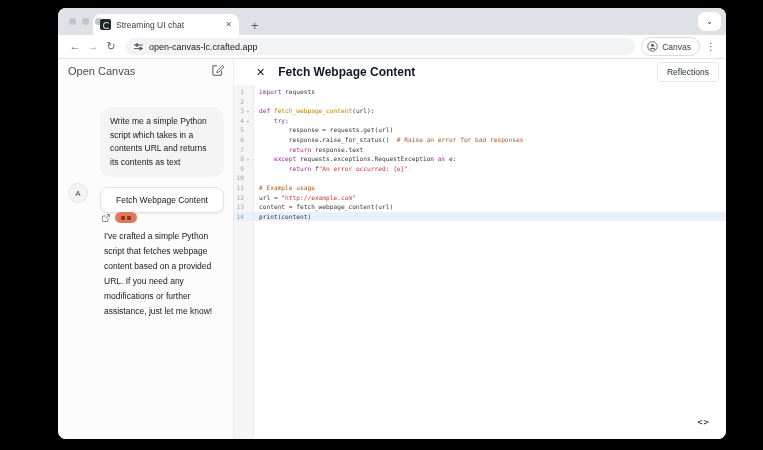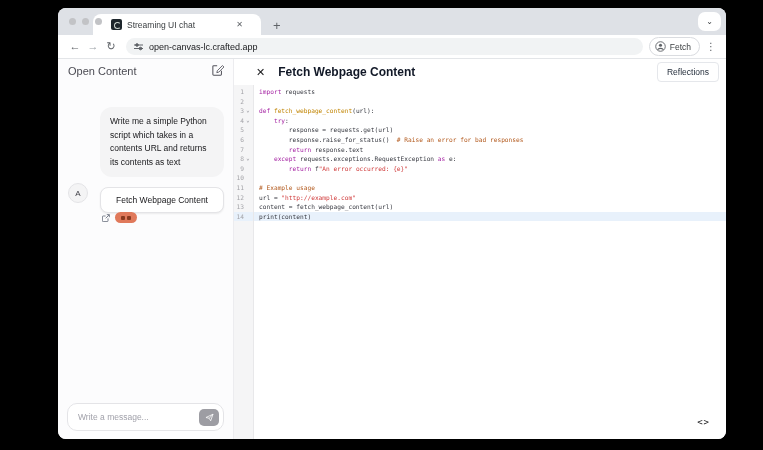--- a/index.html
+++ b/index.html
@@ -6,21 +6,21 @@
   .stage{position:relative;width:763px;height:450px;background:#000;overflow:hidden;
          font-family:"Liberation Sans","DejaVu Sans",sans-serif;}
   .window{position:absolute;left:58px;top:8px;width:668px;height:431px;background:#fff;
           border-radius:8px;overflow:hidden;}
 
   
   .tabstrip{position:relative;height:27px;background:#dee1e6;display:flex;align-items:flex-end;}
   .traffic{position:absolute;left:11px;top:10px;display:flex;gap:6px;}
   .dot{width:7px;height:7px;border-radius:50%;background:#c2c3c6;}
   .tab{margin-left:35px;width:132px;height:21px;background:#fff;border-radius:8px 8px 0 0;
-       display:flex;align-items:center;padding:0 18px;}
+       display:flex;align-items:center;padding:0 7px;}
   .favicon{width:11px;height:11px;border-radius:2px;background:#1d262c;position:relative;flex:none;}
   .favicon::after{content:"";position:absolute;left:3px;top:3px;width:5px;height:5px;border-radius:50%;
        border:1px solid #cfd8d2;border-right-color:transparent;}
   .tab-title{flex:1;font-size:8.5px;color:#3c4043;margin-left:5px;white-space:nowrap;overflow:hidden;}
   .tab-close{font-size:8px;color:#5f6368;margin-left:4px;cursor:default;}
   .newtab{font-size:13px;color:#5f6368;margin-left:12px;margin-bottom:3px;line-height:1;}
   .tabsearch{position:absolute;right:5px;top:4px;width:23px;height:19px;background:#fff;border-radius:7px;
        display:flex;align-items:center;justify-content:center;font-size:8px;color:#3c4043;}
   .toolbar{height:23px;background:#fff;display:flex;align-items:center;padding:0 8px;
        border-bottom:1px solid #e3e5e8;}
@@ -116,29 +116,29 @@
         <span class="url-text">open-canvas-lc.crafted.app</span>
       </div>
       <div class="guest">
         <span>
           <svg width="11" height="11" viewBox="0 0 12 12">
               <circle cx="6" cy="6" r="5.2" fill="none" stroke="#5f6368" stroke-width="1"></circle>
           <circle cx="6" cy="4.6" r="1.7" fill="#5f6368"></circle>
               <path d="M2.8 9.4 Q6 6.6 9.2 9.4" fill="none" stroke="#5f6368" stroke-width="1.3"></path>
             </svg>
         </span>
-        <span class="guest-label">Fetch</span>
+        <span class="guest-label">Canvas</span>
       </div>
       <span class="dots">⋮</span>
     </div>
 
     <div class="app">
 
       <div class="sidebar">
-        <div class="sb-title">Open Content</div>
+        <div class="sb-title">Open Canvas</div>
         <span class="compose">
           <svg width="12" height="12" viewBox="0 0 14 14" fill="none" stroke="#52525b" stroke-width="1.2">
             <path d="M11 8 v4 a1 1 0 0 1 -1 1 H2 a1 1 0 0 1 -1 -1 V3 a1 1 0 0 1 1 -1 h4"></path>
             <path d="M12.2 1.8 l-6 6 -0.6 2.3 2.3 -0.6 6 -6 z" stroke-width="1"></path>
             </svg>
         </span>
 
         <div class="bubble">Write me a simple Python script which takes in a contents URL and returns its contents as text</div>
 
         <div class="avatar">A</div>
@@ -150,29 +150,22 @@
               <path d="M7.5 5.5 v3 a1 1 0 0 1 -1 1 H1.5 a1 1 0 0 1 -1 -1 V3.5 a1 1 0 0 1 1 -1 h3"></path>
               <path d="M6 0.8 h3.2 v3.2 M9 1 L4.6 5.4"></path>
               </svg>
           </span>
           <span class="badge" style="background: rgb(224, 121, 91);">
               <i></i>
               <i></i>
             </span>
         </div>
 
-
-        <div class="composer">
-          <input value="" placeholder="Write a message..." style="">
-          <span class="send-btn">
-            <svg width="9" height="9" viewBox="0 0 14 14">
-                <path d="M1.5 7 L12.5 1.8 L8.8 12.2 L6.5 8.2 Z M6.5 8.2 L12.5 1.8" fill="none" stroke="#fff" stroke-width="1.2" stroke-linejoin="round"></path>
-              </svg>
-          </span>
-        </div>
+        <div class="ai-text">I've crafted a simple Python script that fetches webpage content based on a provided URL. If you need any modifications or further assistance, just let me know!</div>
+
       </div>
 
       <div class="canvas">
         <div class="cv-header">
           <span class="cv-close">✕</span>
           <span class="cv-title">Fetch Webpage Content</span>
           <button class="reflections">Reflections</button>
         </div>
 
         <div class="editor">

